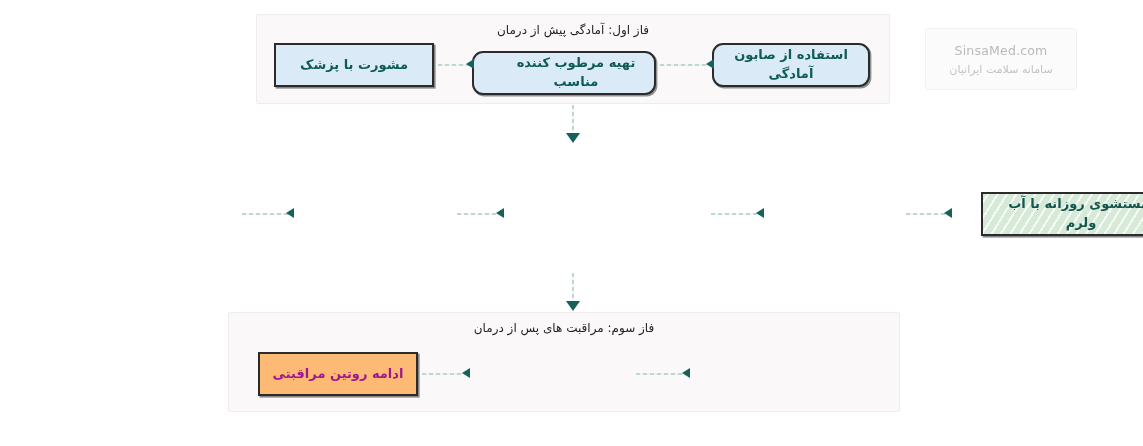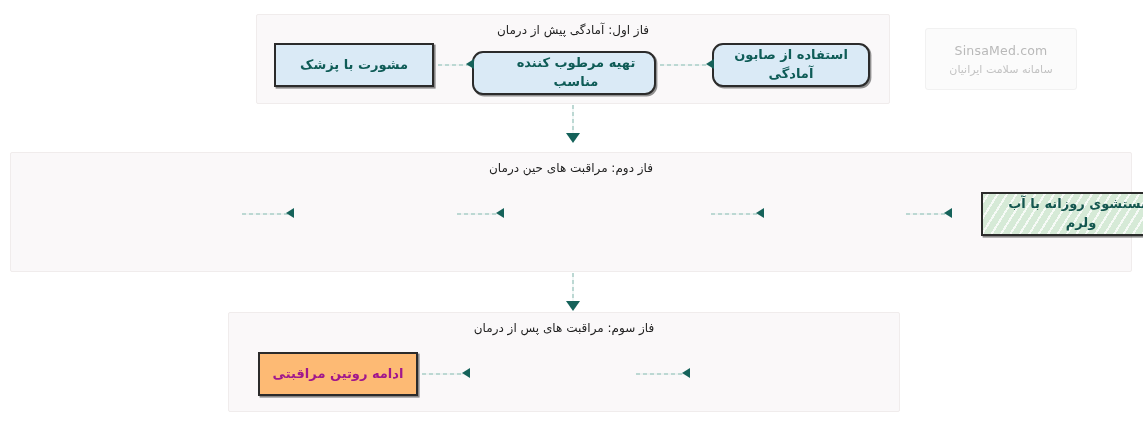--- a/index.html
+++ b/index.html
@@ -165,23 +165,20 @@
   <div class="arrow-left" style="left:706px; top:59px;"></div>
 
   <div class="watermark">
     <div class="wm-line1">SinsaMed.com</div>
     <div class="wm-line2">سامانه سلامت ایرانیان</div>
   </div>
 
   <div class="v-link" style="left:572px; top:105px; height:30px;"></div>
   <div class="arrow-down" style="left:566px; top:133px;"></div>
 
-  <div class="panel" style="left:10px; top:152px; width:1122px; height:120px;">
-    <div class="panel-title">فاز دوم: مراقبت های حین درمان</div>
-  </div>
 
   <div class="node fill-green hatch" style="left:38px; top:192px; width:200px; height:44px;">
     <span>شستشوی روزانه با آب ولرم</span>
   </div>
 
   <div class="h-link" style="left:242px; top:213px; width:46px;"></div>
   <div class="arrow-left" style="left:286px; top:208px;"></div>
 
   <div class="h-link" style="left:457px; top:213px; width:42px;"></div>
   <div class="arrow-left" style="left:496px; top:208px;"></div>

